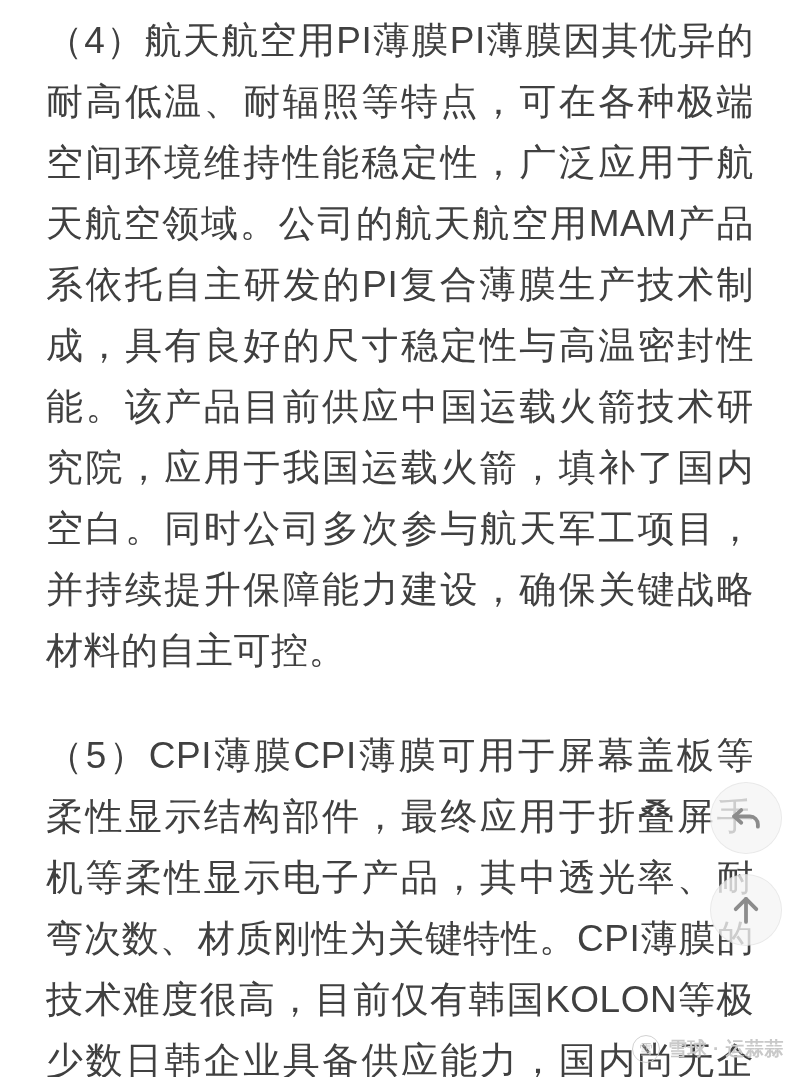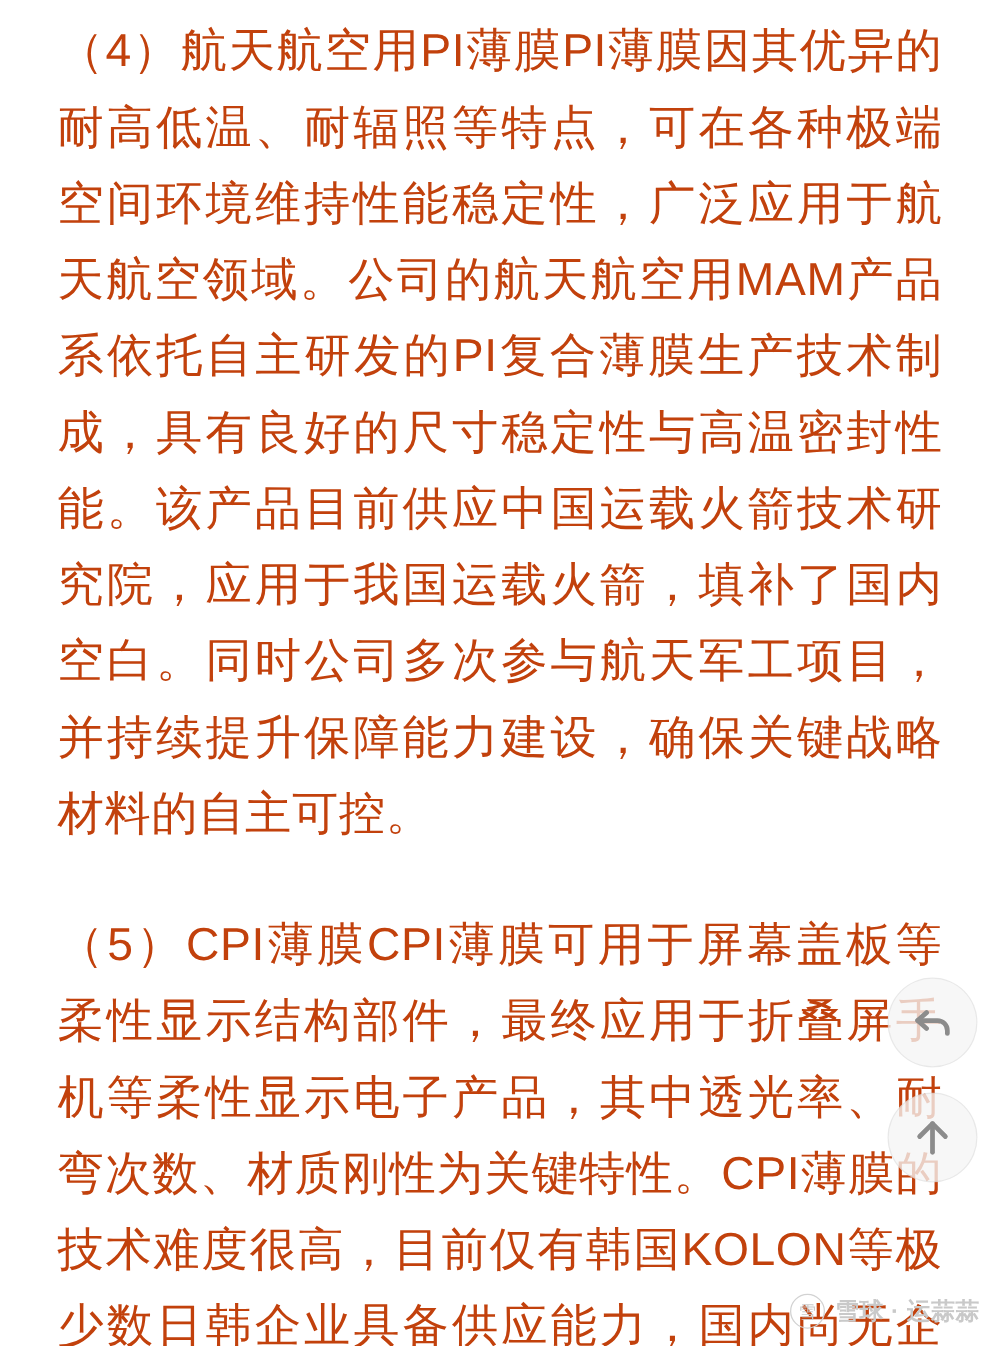--- a/index.html
+++ b/index.html
@@ -26,21 +26,21 @@
     left: 0;
     top: 0;
     width: 800px;
     padding: 10px 46px 0 46px;
     box-sizing: border-box;
   }
 
   .para {
     font-size: 37px;
     line-height: 61px;
-    color: #c2410c;
+    color: #404040;
     letter-spacing: 0.5px;
     text-align: justify;
     text-justify: inter-ideograph;
     margin: 0;
     white-space: pre-wrap;
     word-break: break-all;
   }
 
   .para + .para {
     margin-top: 44px;

